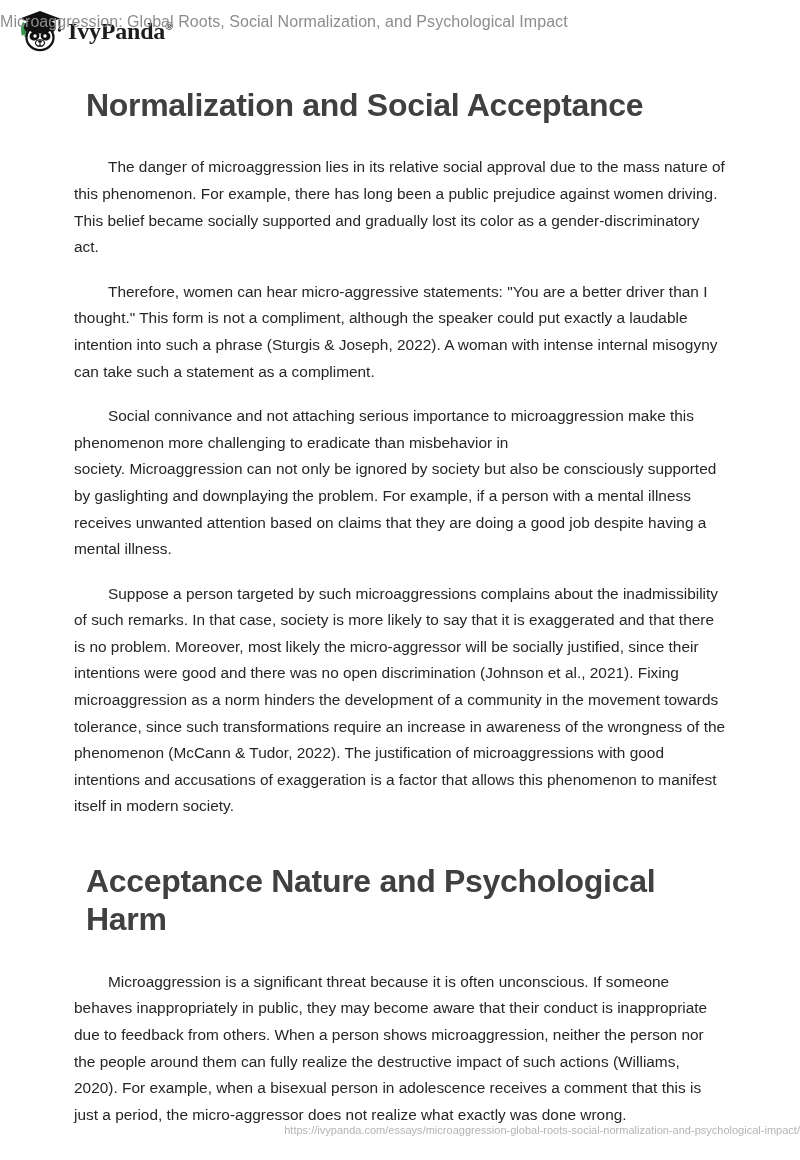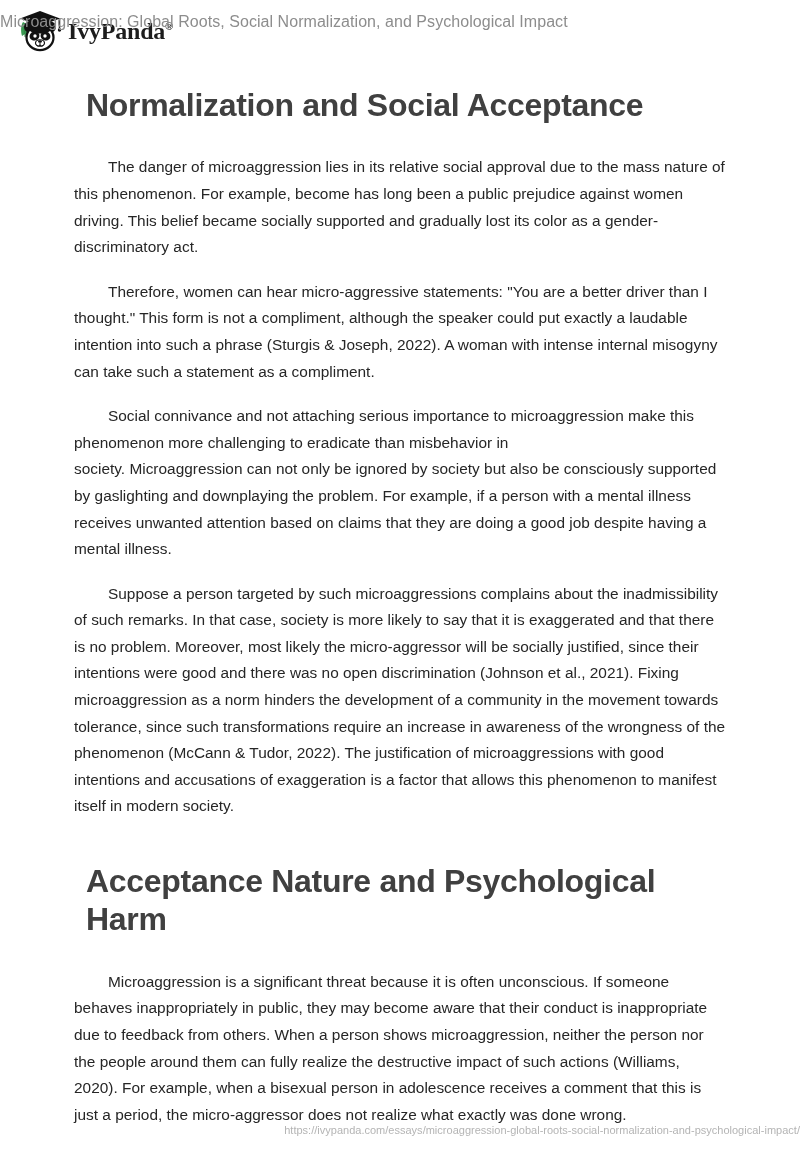--- a/index.html
+++ b/index.html
@@ -153,21 +153,21 @@
       <span class="brand-name"><span>IvyPanda</span><span class="brand-reg">®</span></span>
     </div>
 
     <div class="header-title">Microaggression: Global Roots, Social Normalization, and Psychological Impact</div>
   </div>
 
   <div class="content">
 
     <h2 class="section-heading heading-1">Normalization and Social Acceptance</h2>
 
-    <p class="body-par">The danger of microaggression lies in its relative social approval due to the mass nature of this phenomenon. For example, become has long been a public prejudice against women driving. This belief became socially supported and gradually lost its color as a gender-discriminatory act.</p>
+    <p class="body-par">The danger of microaggression lies in its relative social approval due to the mass nature of this phenomenon. For example, there has long been a public prejudice against women driving. This belief became socially supported and gradually lost its color as a gender-discriminatory act.</p>
     <p class="body-par">Therefore, women can hear micro-aggressive statements: "You are a better driver than I thought." This form is not a compliment, although the speaker could put exactly a laudable intention into such a phrase (Sturgis &amp; Joseph, 2022). A woman with intense internal misogyny can take such a statement as a compliment.</p>
     <p class="body-par pre-wrap" style="white-space: pre-line;">Social connivance and not attaching serious importance to microaggression make this phenomenon more challenging to eradicate than misbehavior in
 society. Microaggression can not only be ignored by society but also be consciously supported by gaslighting and downplaying the problem. For example, if a person with a mental illness receives unwanted attention based on claims that they are doing a good job despite having a mental illness.</p>
     <p class="body-par">Suppose a person targeted by such microaggressions complains about the inadmissibility of such remarks. In that case, society is more likely to say that it is exaggerated and that there is no problem. Moreover, most likely the micro-aggressor will be socially justified, since their intentions were good and there was no open discrimination (Johnson et al., 2021). Fixing microaggression as a norm hinders the development of a community in the movement towards tolerance, since such transformations require an increase in awareness of the wrongness of the phenomenon (McCann &amp; Tudor, 2022). The justification of microaggressions with good intentions and accusations of exaggeration is a factor that allows this phenomenon to manifest itself in modern society.</p>
 
     <h2 class="section-heading heading-2">Acceptance Nature and Psychological Harm</h2>
 
     <p class="body-par">Microaggression is a significant threat because it is often unconscious. If someone behaves inappropriately in public, they may become aware that their conduct is inappropriate due to feedback from others. When a person shows microaggression, neither the person nor the people around them can fully realize the destructive impact of such actions (Williams, 2020). For example, when a bisexual person in adolescence receives a comment that this is just a period, the micro-aggressor does not realize what exactly was done wrong.</p>
   </div>
 

